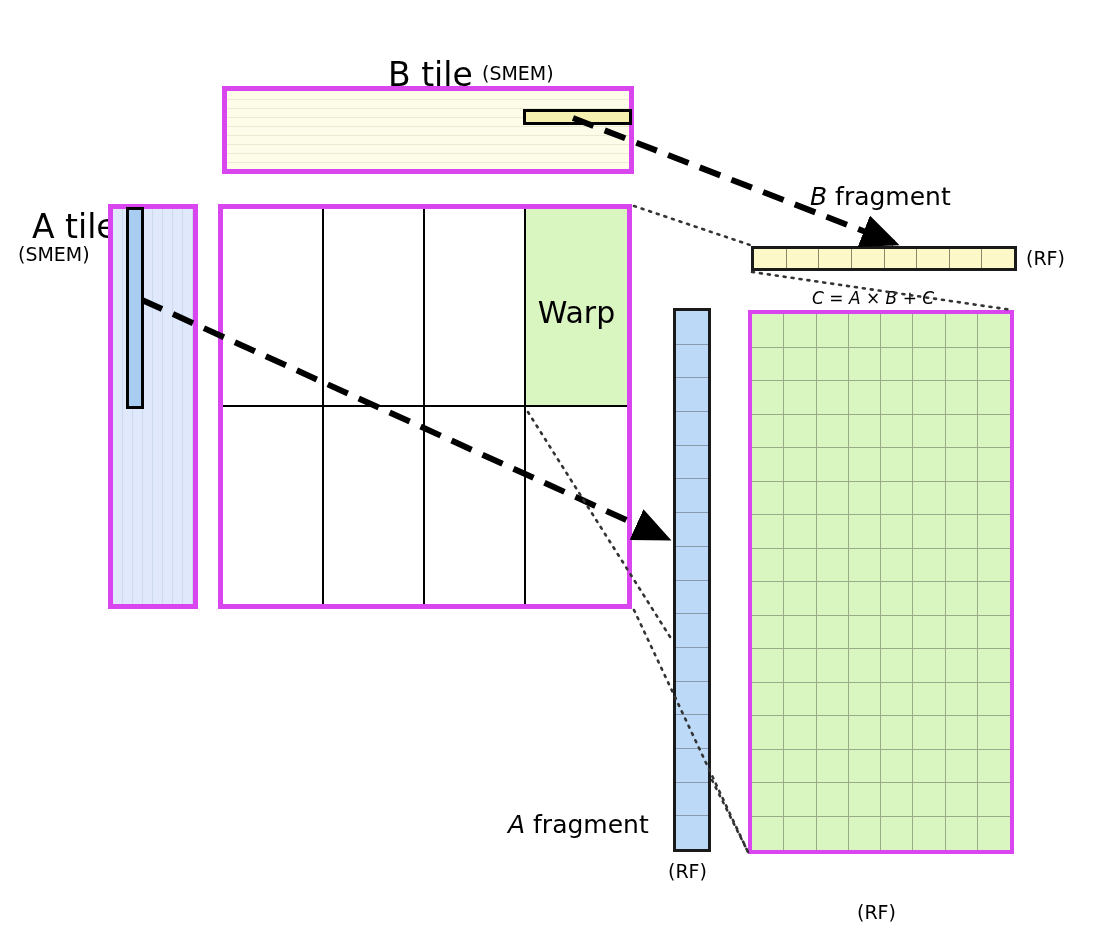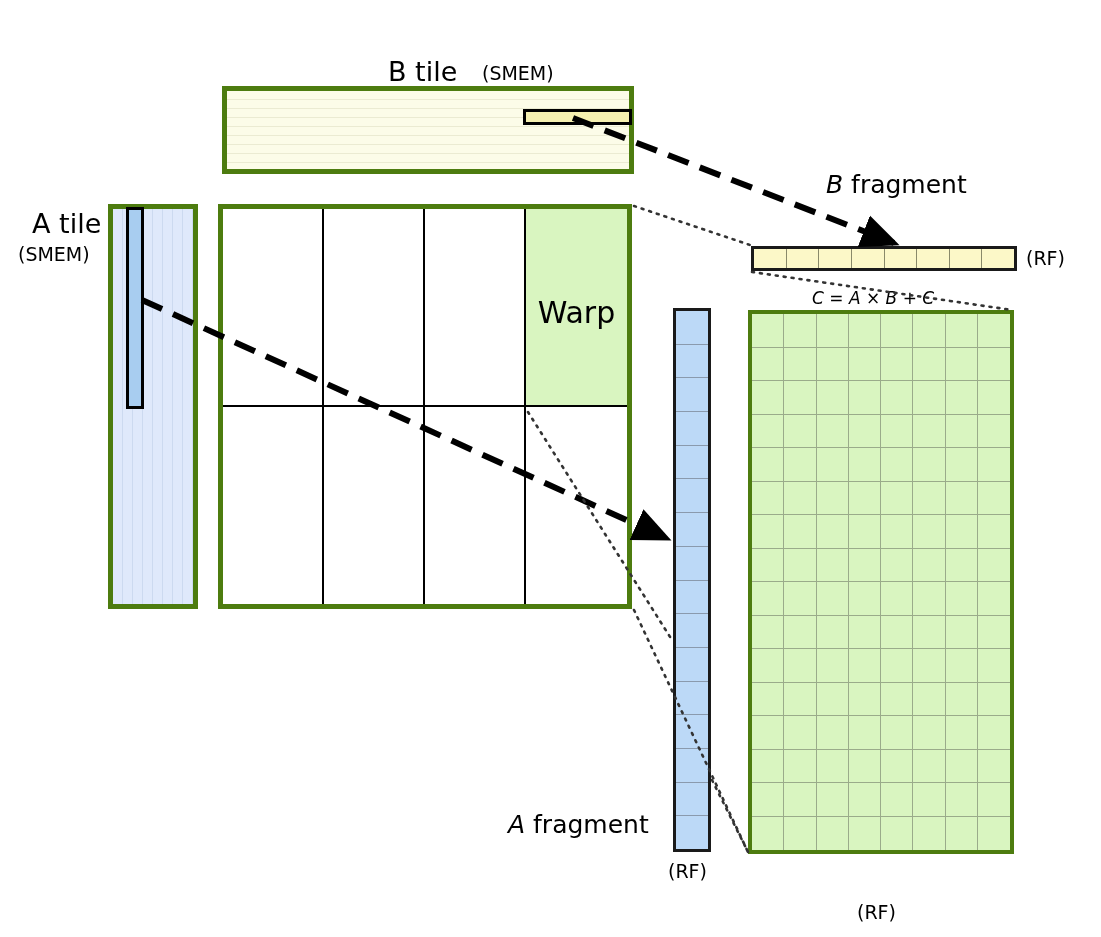--- a/index.html
+++ b/index.html
@@ -19,31 +19,31 @@
     overflow: hidden;
   }
 
   
   .lbl {
     position: absolute;
     white-space: nowrap;
     color: #000;
     line-height: 1;
   }
-  .lbl-big   { font-size: 27px; }
+  .lbl-big   { font-size: 33px; }
   .lbl-mid   { font-size: 25px; }
   .lbl-small { font-size: 19px; }
   .lbl-tiny  { font-size: 17px; }
   .ital { font-style: italic; }
 
   
   .tile {
     position: absolute;
     box-sizing: border-box;
-    border: 5px solid #4d7c0f;
+    border: 5px solid #d946ef;
     background: #fff;
     padding-left: 42px;
   }
   .tile-thin {
     position: absolute;
     box-sizing: border-box;
     border: 3px solid #1a1a1a;
   }
 
   
@@ -201,21 +201,21 @@
         <div class="warp-text">Warp</div>
       </div>
       <div class="tb-cell"></div>
       <div class="tb-cell"></div>
       <div class="tb-cell"></div>
       <div class="tb-cell"></div>
     </div>
   </div>
 
 
-  <div class="lbl lbl-mid" style="left:810px; top:172px;margin-left:16px;"><span class="ital">B</span><span> fragment</span></div>
+  <div class="lbl lbl-mid" style="left:810px; top:184px;"><span class="ital">B</span><span> fragment</span></div>
 
   <div class="tile-thin" id="b-frag" style="left:751px; top:246px; width:266px; height:25px;">
     <div class="cell"></div>
     <div class="cell"></div>
     <div class="cell"></div>
     <div class="cell"></div>
     <div class="cell"></div>
     <div class="cell"></div>
     <div class="cell"></div>
     <div class="cell"></div>

